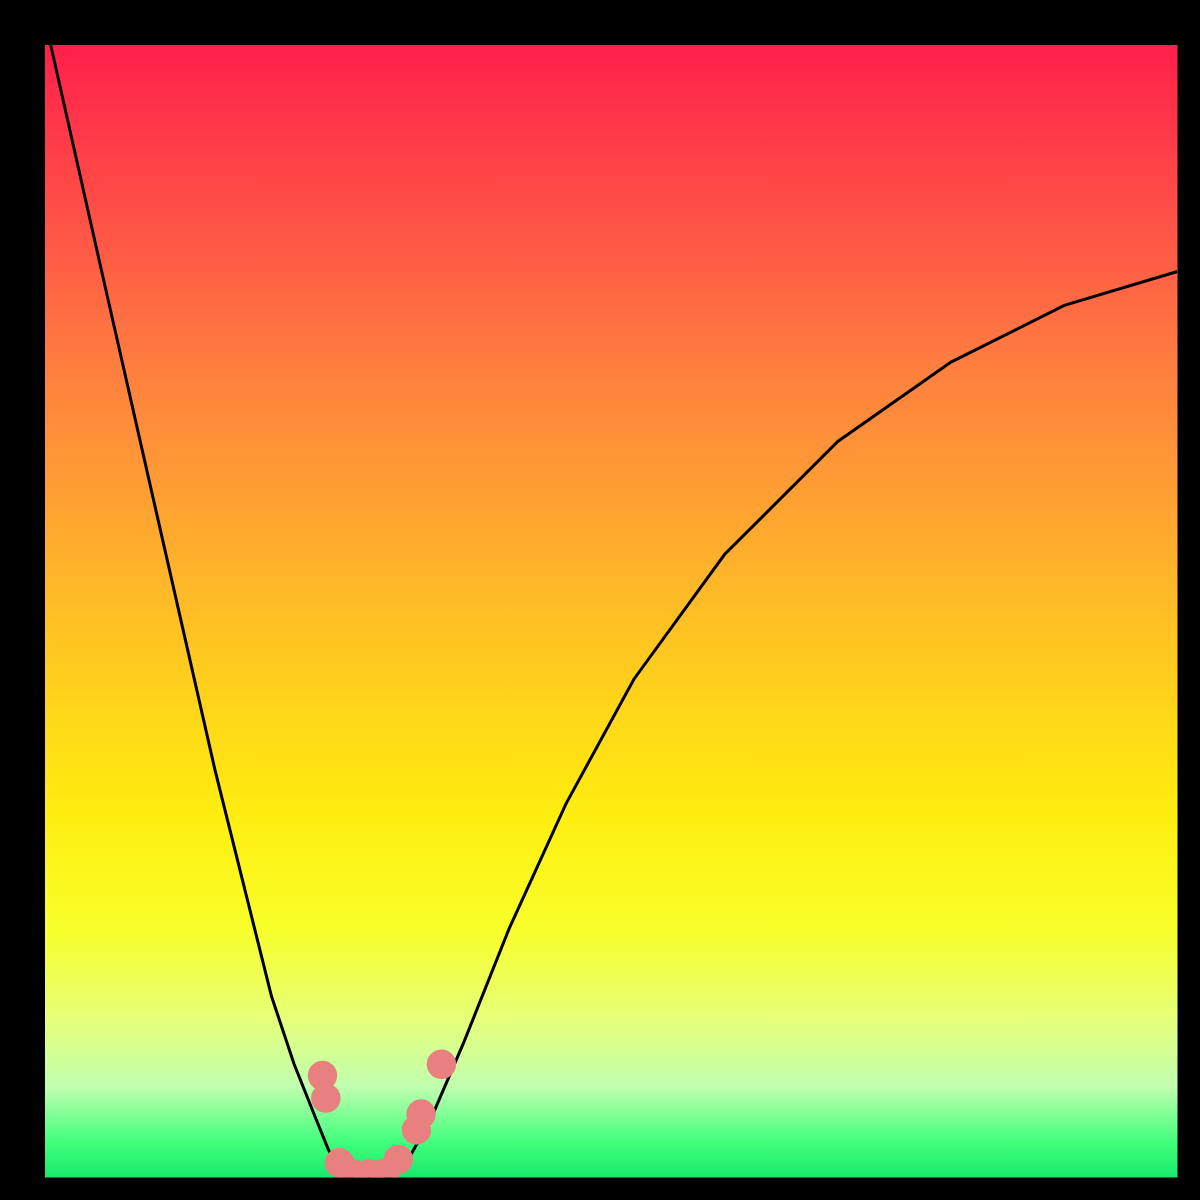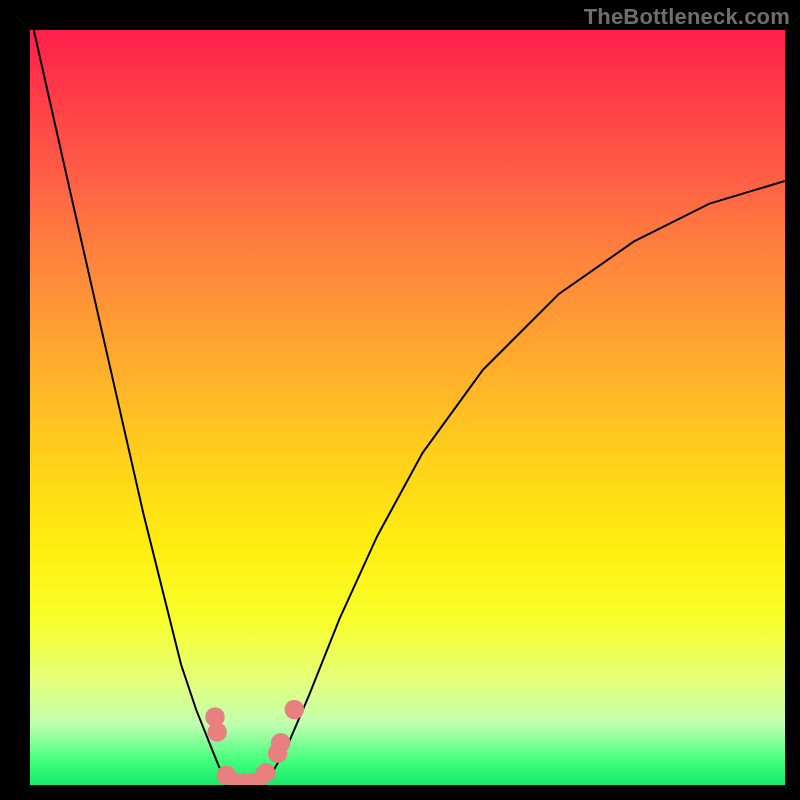--- a/index.html
+++ b/index.html
@@ -64,21 +64,20 @@
   }
   .marker {
     fill: #e98080;
     stroke: none;
   }
 </style>
 </head>
 <body>
 
 <div class="frame">
-  <div class="watermark">TheBottleneck.com</div>
   <div class="plot-area">
     <svg viewBox="0 0 755 755">
       <g>
           <path d="M3.8 0.0 L37.8 151.0 L75.5 317.1 L113.3 483.2 L135.9 573.8 L151.0 634.2 L166.1 679.5 L181.2 717.3 L188.8 736.1 L196.3 751.2 L200.1 755.0 L200.1 755.0 L230.3 755.0 L230.3 755.0 L241.6 743.7 L256.7 717.3 L279.4 664.4 L309.5 588.9 L347.3 505.9 L392.6 422.8 L453.0 339.7 L528.5 264.3 L604.0 211.4 L679.5 173.6 L755.0 151.0" class="curve"></path>
         </g>
       <g>
           <circle cx="185.0" cy="687.0" r="9.8" fill="#e98080" class="marker"></circle>
           <circle cx="187.2" cy="702.1" r="9.8" fill="#e98080" class="marker"></circle>
           <circle cx="196.3" cy="745.2" r="9.8" fill="#e98080" class="marker"></circle>
           <circle cx="205.4" cy="752.7" r="9.8" fill="#e98080" class="marker"></circle>

